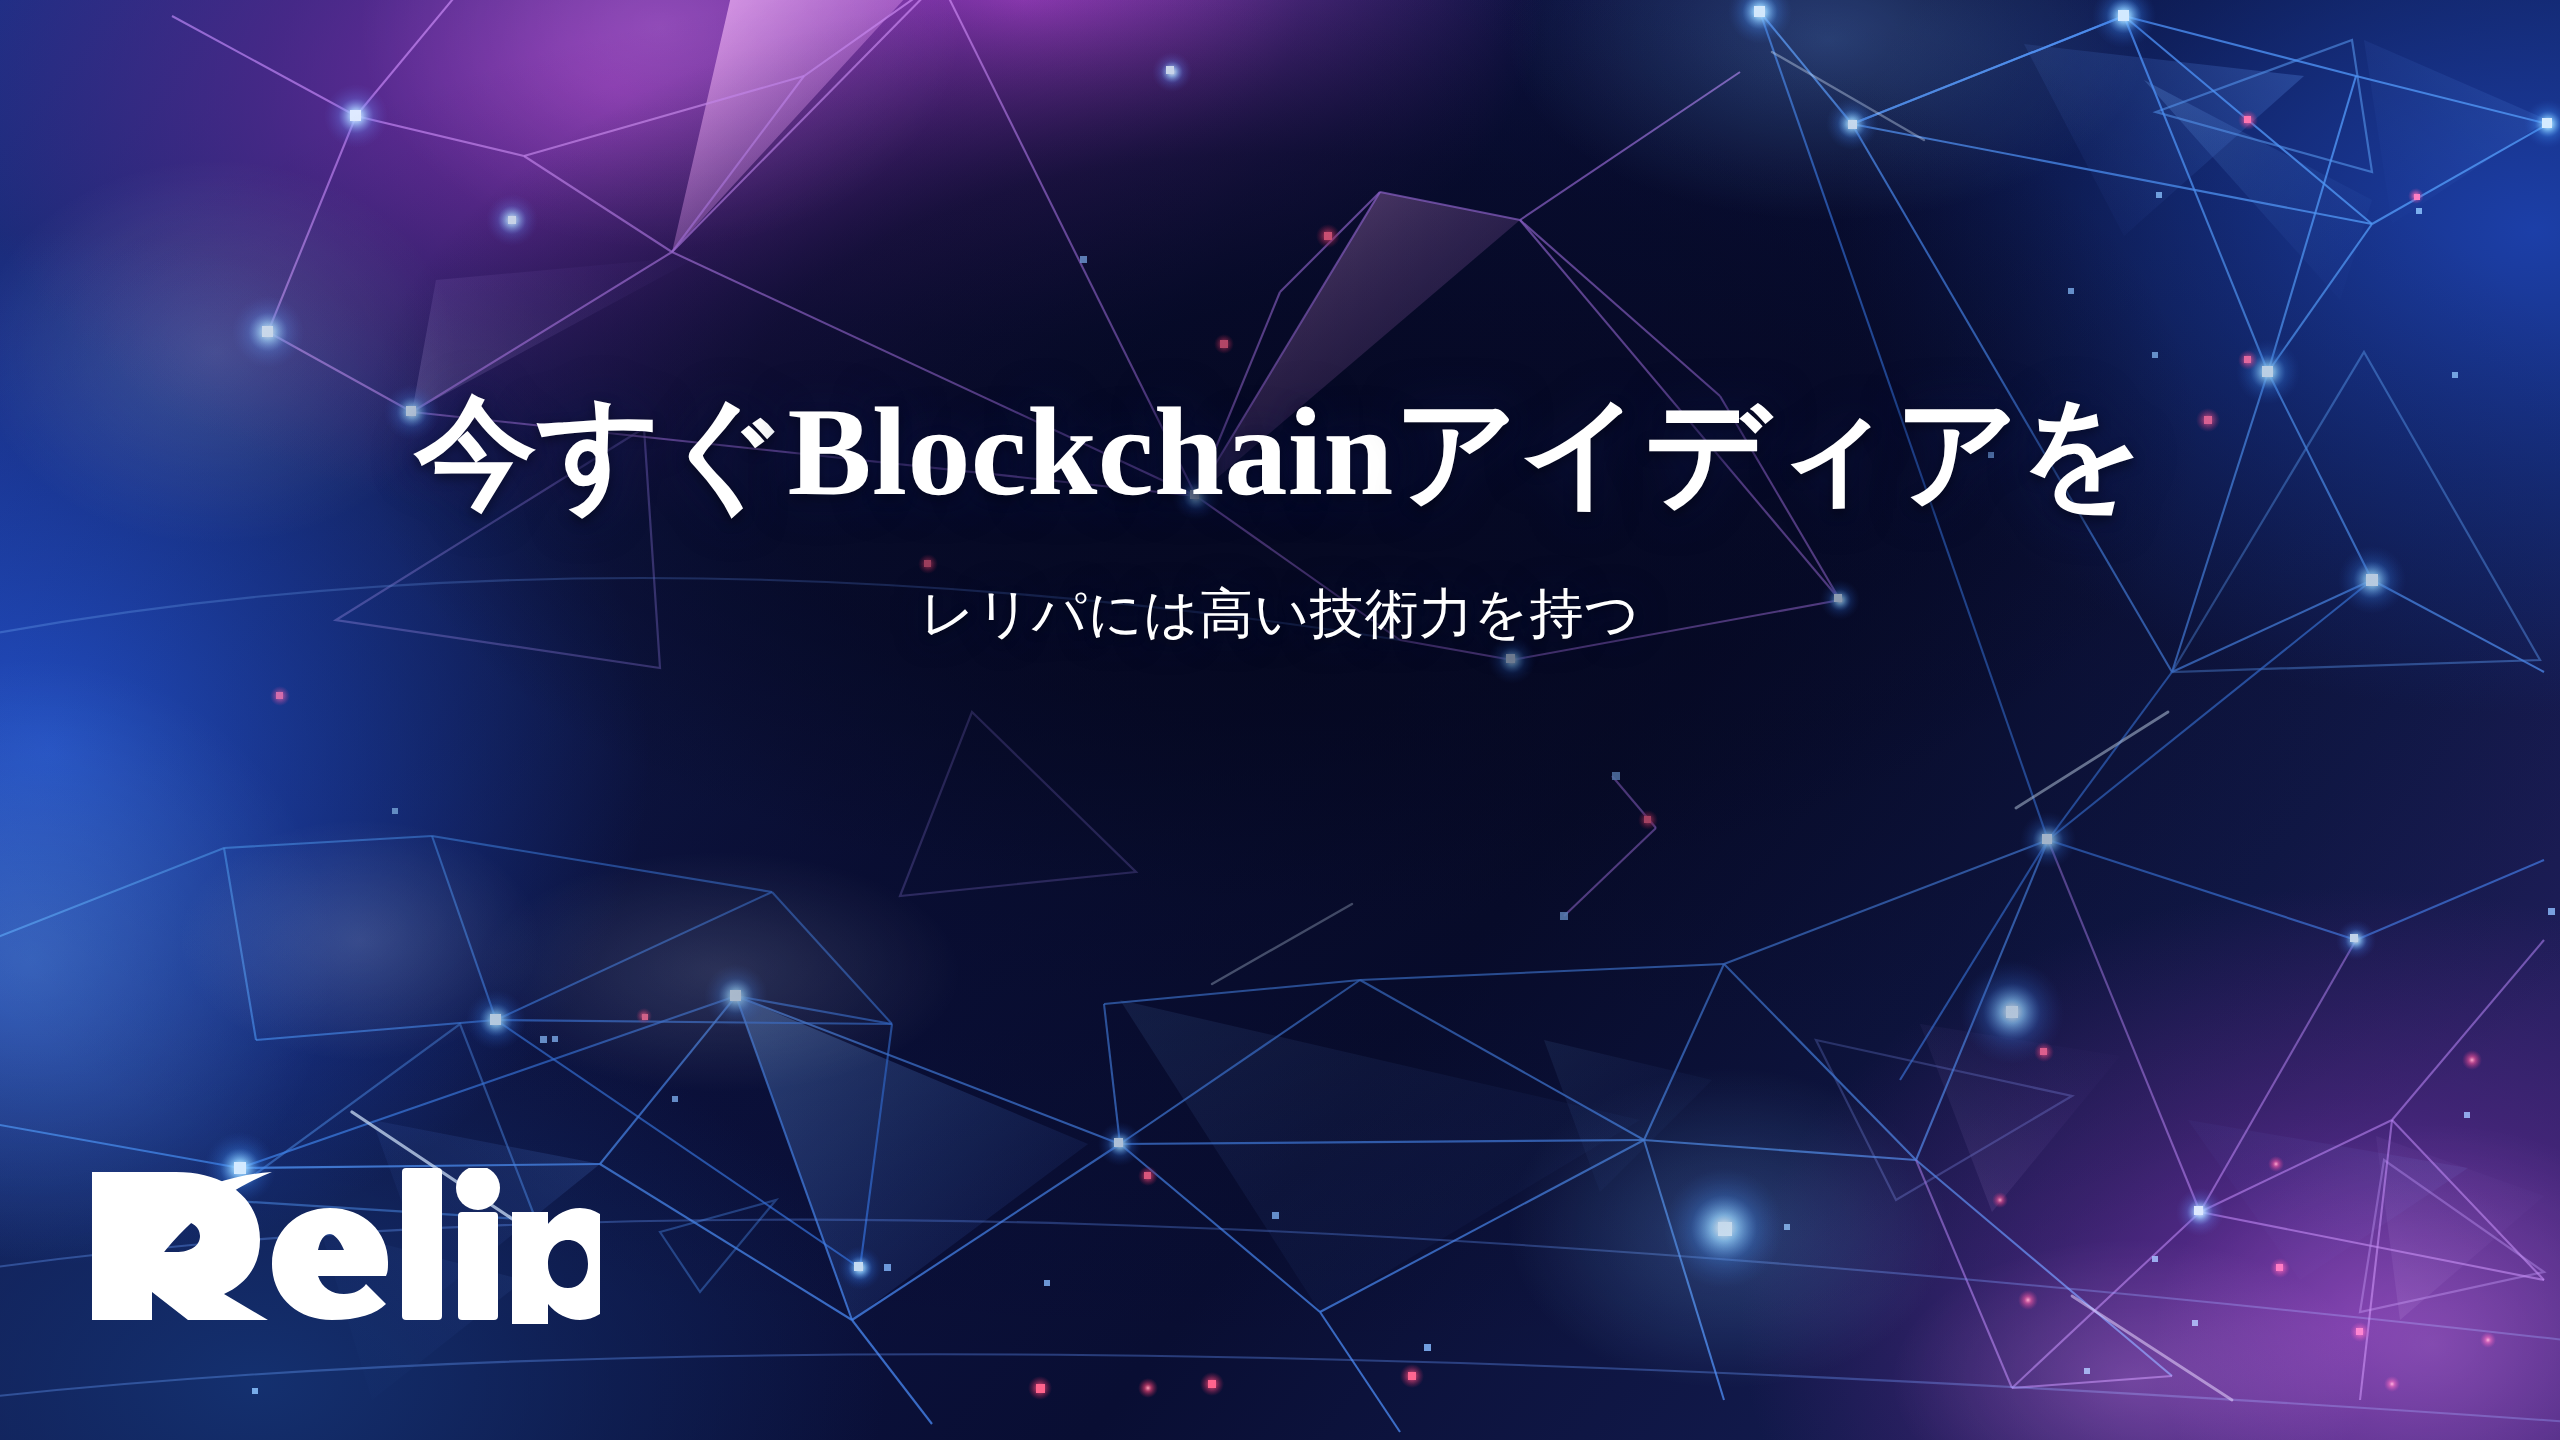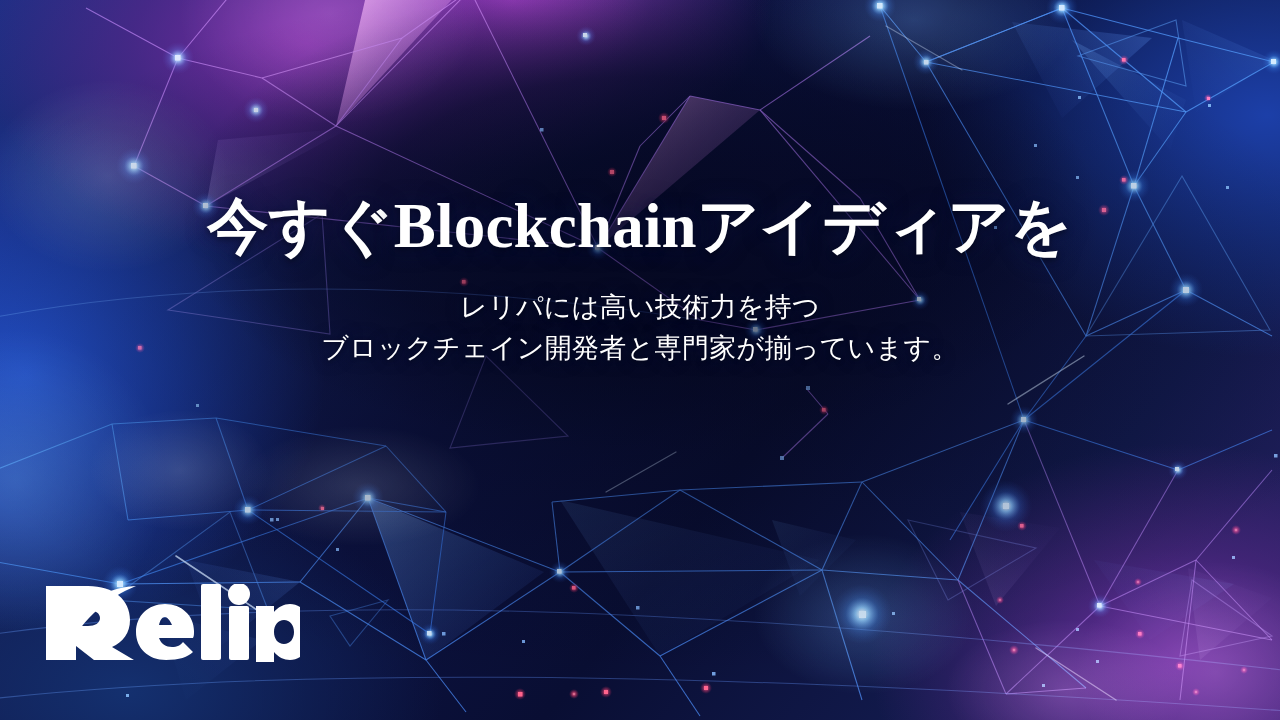--- a/index.html
+++ b/index.html
@@ -508,21 +508,20 @@
   </div>
 
   <div class="bg-layer bg-vignette"></div>
 
   <div class="content">
     <h1 class="headline">
       <span class="ja">今すぐ</span><span>Blockchain</span><span class="ja">アイディアを</span>
     </h1>
     <p class="subhead">
       <span class="sl">レリパには高い技術力を持つ</span>
-      <span class="sl">ブロックチェイン開発者と専門家が揃っています。</span>
     </p>
   </div>
 
   <a class="logo" href="#" aria-label="Relipa">
     <svg width="256" height="78" viewBox="0 0 256 78" xmlns="http://www.w3.org/2000/svg">
       <title>Relipa</title>
       <g fill="#ffffff">
 
         <path d="M2,2 H44 C70,2 86,16 86,36 C86,49 79,58 68,63 L90,76 H50 L32,62 V76 H2 Z
                  M32,26 V42 H44 C51,42 56,39 56,34 C56,29 51,26 44,26 Z"></path>

